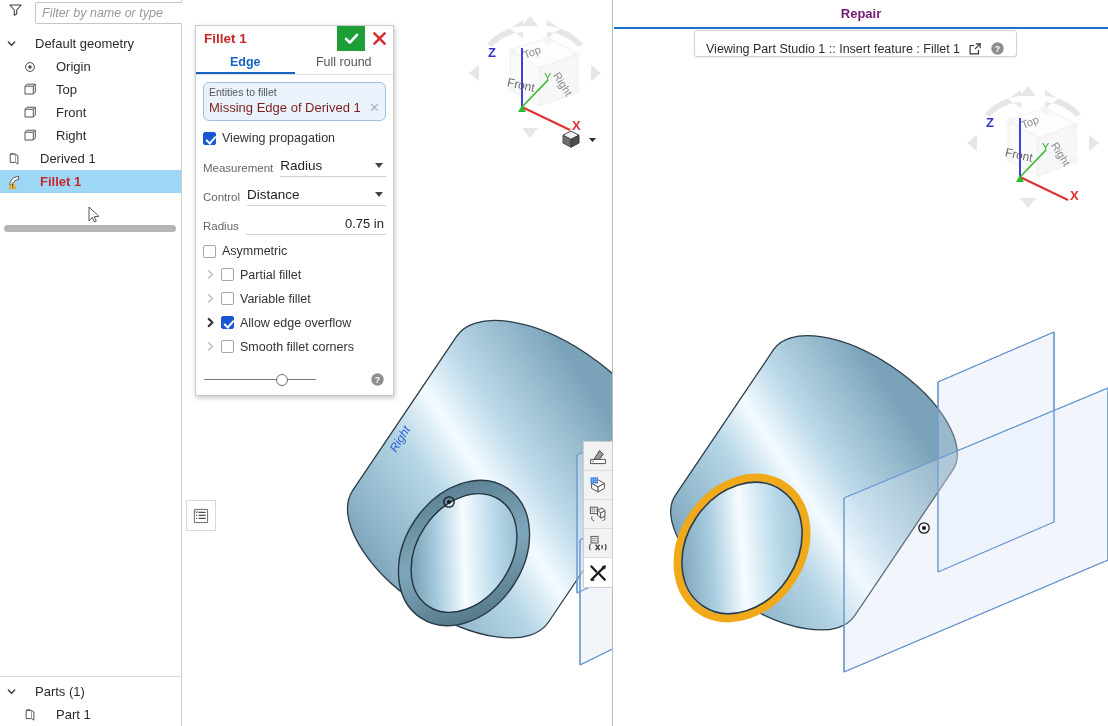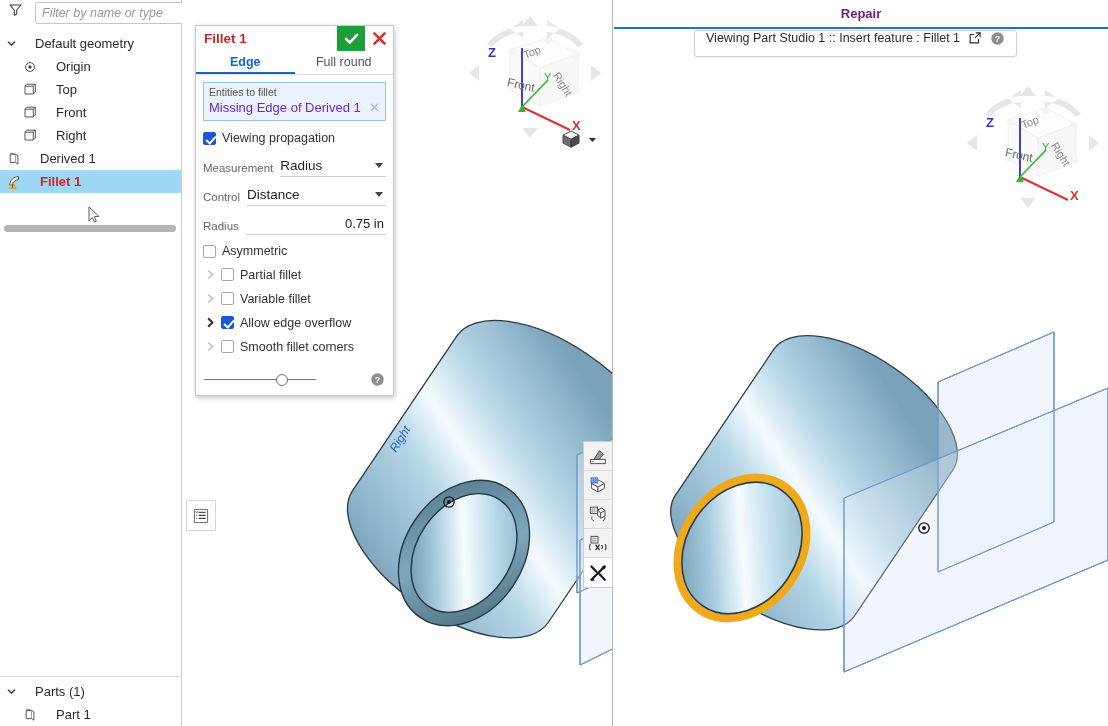--- a/index.html
+++ b/index.html
@@ -82,21 +82,21 @@
   }
   #repair-bar {
     position: absolute; left: 0; top: 0; width: 494px; height: 29px;
     border-bottom: 2px solid #1a73c9; display: flex;
     align-items: center; justify-content: center;
   }
   #repair-label { color: #701a75; font-size: 13px; font-weight: bold; }
   #status-chip {
     position: absolute; left: 80px; top: 30px;
     background: #fff; border: 1px solid #d2d2d2; border-radius: 3px;
-    height: 27px; display: flex; align-items: flex-start; gap: 8px;
+    height: 27px; display: flex; align-items: flex-end; gap: 8px;
     padding: 0 11px; box-shadow: 0 1px 2px rgba(0,0,0,0.07);
   }
   #status-text { font-size: 12.5px; color: #2b2b2b; white-space: nowrap; }
 
   
   #fillet-dialog {
     position: absolute; left: 195px; top: 25px; width: 199px;
     background: #fff; border: 1px solid #c9c9c9;
     box-shadow: 1px 2px 5px rgba(0,0,0,0.22); z-index: 40;
   }
@@ -116,27 +116,27 @@
   .dlg-tab {
     flex: 1; text-align: center; font-size: 12.5px; color: #555;
     line-height: 23px; cursor: pointer;
   }
   .dlg-tab.active {
     color: #1565c0; font-weight: bold; border-bottom: 2px solid #1565c0;
   }
   #dlg-body { padding: 7px 7px 4px 7px; }
 
   #entities-box {
-    border: 1px solid #9cc2e0; background: #eaf3fb; border-radius: 0;
+    border: 1px solid #9cc2e0; background: #eaf3fb; border-radius: 6px;
     padding: 3px 5px 4px 5px; margin-bottom: 8px;
   }
   #entities-caption { font-size: 10.5px; color: #555; line-height: 13px; }
   #entities-value-row { display: flex; align-items: center; }
   #entities-value {
-    flex: 1; font-size: 13px; color: #6d28d9; line-height: 17px;
+    flex: 1; font-size: 13px; color: #7f1d1d; line-height: 17px;
   }
   #entities-clear { color: #aab6c0; font-size: 13px; cursor: pointer; padding-left: 4px; }
 
   .cb-row { display: flex; align-items: center; gap: 6px; margin: 5px 0 5px 0; height: 18px; }
   .cb {
     width: 13px; height: 13px; border: 1px solid #a6a6a6; border-radius: 2px;
     background: #fff; flex: 0 0 auto; position: relative; cursor: pointer;
   }
   .cb.checked { background: #1a56d6; border-color: #1a56d6; }
   .cb.checked::after {

